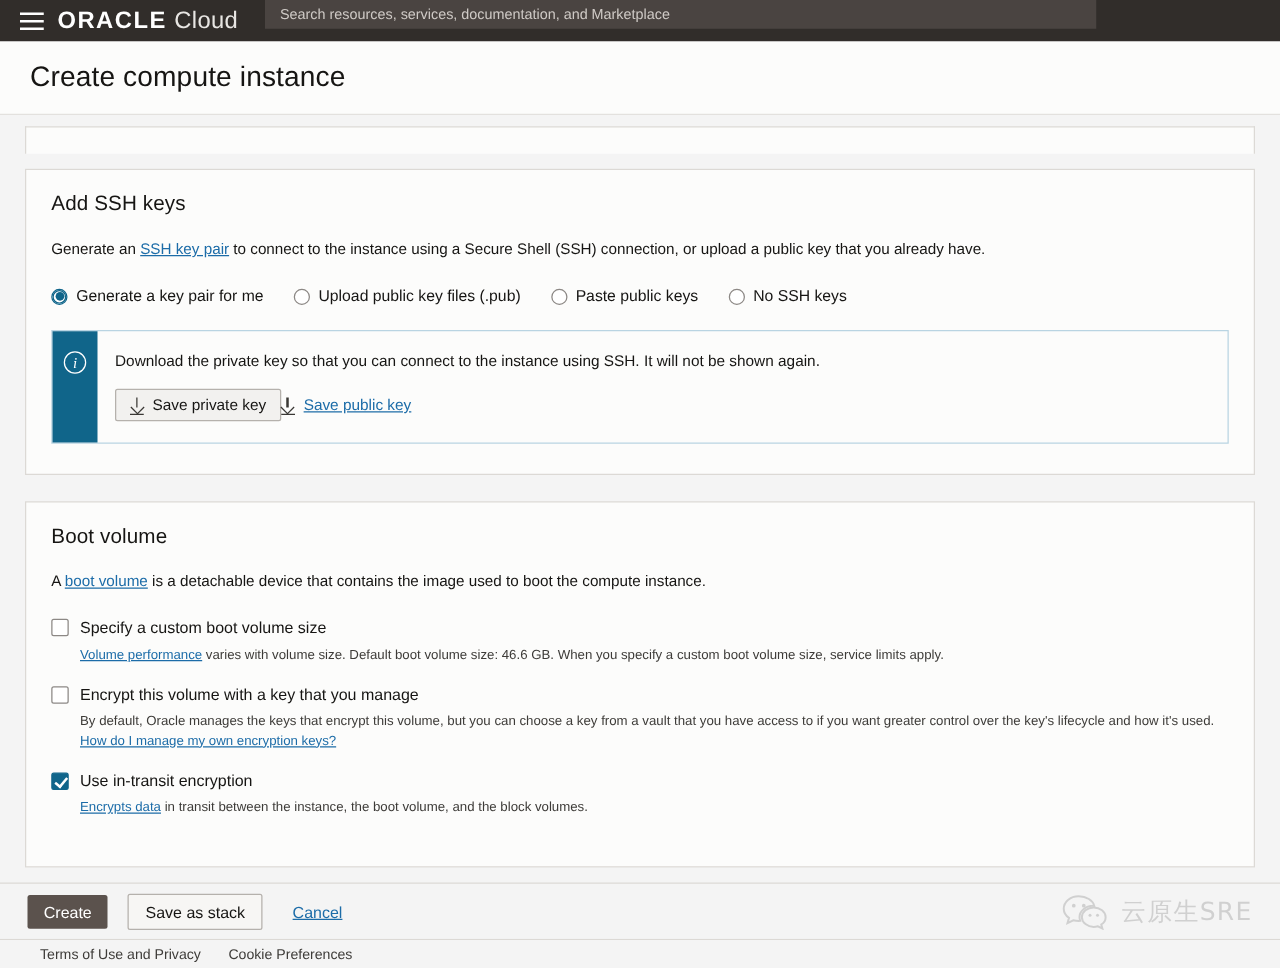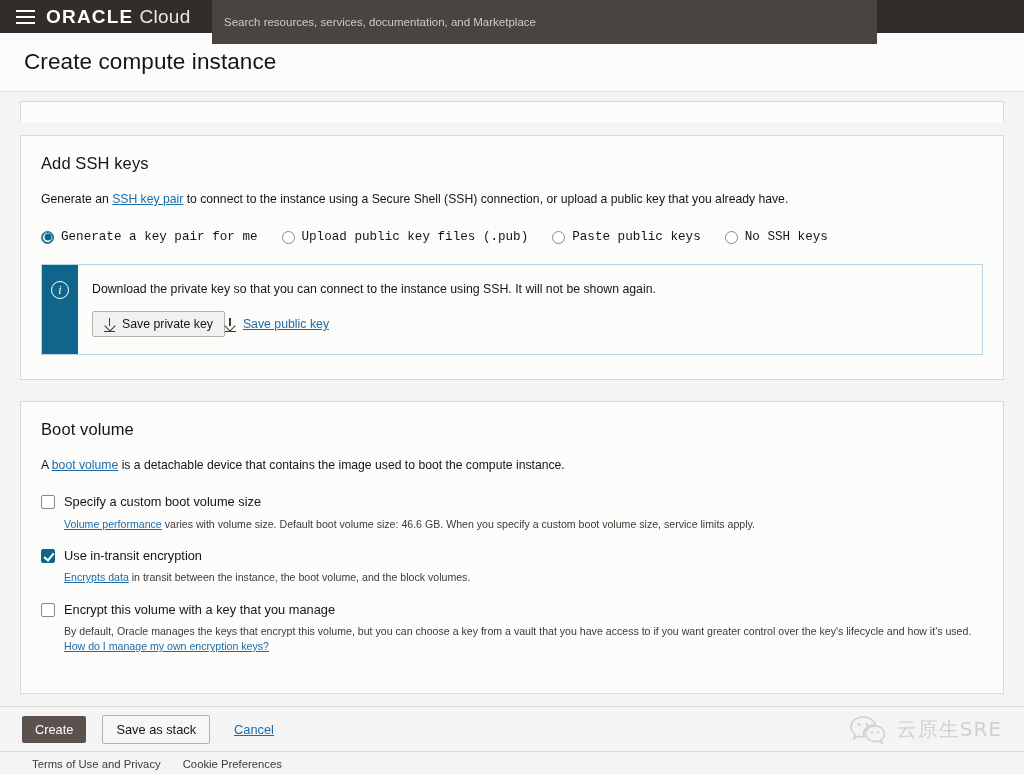--- a/index.html
+++ b/index.html
@@ -52,21 +52,21 @@
     font-weight: 300;
     font-size: 19px;
     color: #e8e6e3;
     letter-spacing: 0.3px;
   }
   .searchbox {
     position: absolute;
     left: 212px;
     top: 0px;
     width: 665px;
-    height: 44px;
+    height: 23px;
     background: #4a4441;
     border: none;
     color: #cfcac6;
     font-size: 11.5px;
     font-family: "Liberation Sans", sans-serif;
     padding: 0 12px;
     outline: none;
   }
   .searchbox::placeholder { color: #cfcac6; opacity: 1; }
 
@@ -132,21 +132,20 @@
     text-decoration: underline;
     cursor: pointer;
   }
 
   
   .radio-row {
     display: flex;
     align-items: center;
     gap: 0;
     margin-bottom: 20px;
-    font-family: Liberation Mono, monospace;
   }
   .radio-item {
     display: flex;
     align-items: center;
     cursor: pointer;
     margin-right: 24px;
     font-size: 12.6px;
   }
   .radio {
     width: 13px; height: 13px;
@@ -464,35 +463,35 @@
         <span class="checkbox"></span>
         <span class="check-label">Specify a custom boot volume size</span>
       </label>
       <div class="sub-note">
         <a class="link">Volume performance</a><span> varies with volume size. Default boot volume size: 46.6 GB. When you specify a custom boot volume size, service limits apply.</span>
       </div>
     </div>
 
     <div class="check-group">
       <label class="check-row">
+        <span class="checkbox"></span>
+        <span class="check-label">Encrypt this volume with a key that you manage</span>
+      </label>
+      <div class="sub-note">
+        <span>By default, Oracle manages the keys that encrypt this volume, but you can choose a key from a vault that you have access to if you want greater control over the key's lifecycle and how it's used. </span><a class="link">How do I manage my own encryption keys?</a>
+      </div>
+    </div>
+
+    <div class="check-group">
+      <label class="check-row">
         <span class="checkbox checked"></span>
         <span class="check-label">Use in-transit encryption</span>
       </label>
       <div class="sub-note">
         <a class="link">Encrypts data</a><span> in transit between the instance, the boot volume, and the block volumes.</span>
-      </div>
-    </div>
-
-    <div class="check-group">
-      <label class="check-row">
-        <span class="checkbox"></span>
-        <span class="check-label">Encrypt this volume with a key that you manage</span>
-      </label>
-      <div class="sub-note">
-        <span>By default, Oracle manages the keys that encrypt this volume, but you can choose a key from a vault that you have access to if you want greater control over the key's lifecycle and how it's used. </span><a class="link">How do I manage my own encryption keys?</a>
       </div>
     </div>
   </div>
 </div>
 
 <div class="action-bar">
   <button class="btn-primary">Create</button>
   <button class="btn-stack">Save as stack</button>
   <a class="link cancel-link">Cancel</a>
 

